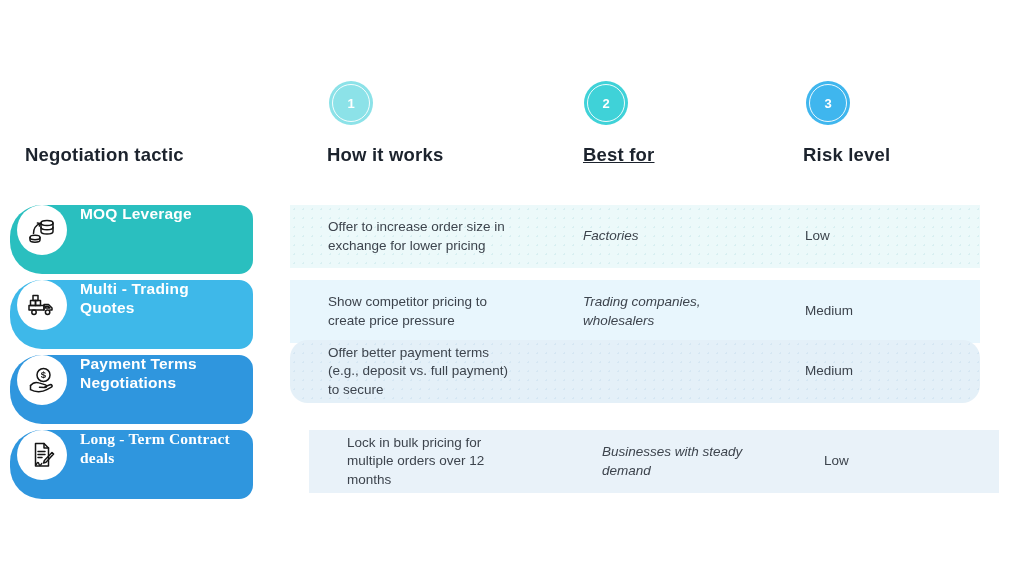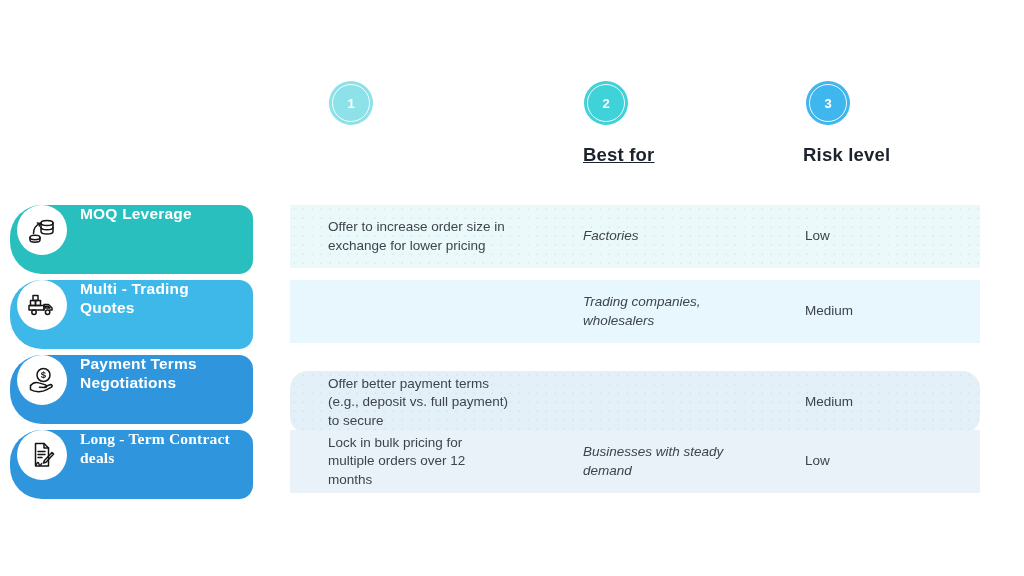--- a/index.html
+++ b/index.html
@@ -27,21 +27,21 @@
 
   
   .row-strip { position:absolute; left:290px; width:690px; height:63px; }
   .row-bg-0 { background:#ecf9fa;
     background-image:radial-gradient(rgba(45,150,160,.10) 1px, transparent 1px);
     background-size:9px 9px; }
   .row-bg-1 { background:#e8f6fd; }
   .row-bg-2 { background:#e4f0f8;
     background-image:radial-gradient(rgba(45,120,170,.08) 1px, transparent 1px);
     background-size:9px 9px; }
-  .row-bg-3 { background:#e9f2f9; }
+  .row-bg-3 { background:#e9f2f9;margin-left:19px; }
 
   .cell {
     position:absolute; top:0; height:100%; display:flex; align-items:center;
     font-size:13.5px; color:#3d444d; line-height:1.38;
   }
   .cell-how  { left:38px;  width:182px; }
   .cell-best { left:293px; width:158px;font-style:italic; }
   .cell-risk { left:515px; width:170px; }
 
   
@@ -65,20 +65,22 @@
 <body>
 
 <div class="canvas">
 
   <div id="badges">
       <div class="step-badge" style="left: 329px; background: rgb(140, 226, 232);">1</div>
       <div class="step-badge" style="left: 584px; background: rgb(63, 210, 216);">2</div>
       <div class="step-badge" style="left: 806px; background: rgb(63, 182, 238);">3</div>
     </div>
 
+  <div class="col-header" style="left:25px;">Negotiation tactic</div>
+  <div class="col-header" style="left:327px;">How it works</div>
   <div class="col-header" style="left:583px;text-decoration:underline;">Best for</div>
   <div class="col-header" style="left:803px;">Risk level</div>
 
   <div id="rows-layer">
       <div class="row-strip row-bg-0" style="top: 205px;">
         <div class="cell cell-how">
           <span>Offer to increase order size in exchange for lower pricing</span>
         </div>
         <div class="cell cell-best">
           <span>Factories</span>
@@ -95,20 +97,23 @@
       <path d="M15 13.2 c0 1.4 2.7 2.5 6 2.5 s6 -1.1 6 -2.5"></path>
       <ellipse cx="9" cy="23.5" rx="5" ry="2.2"></ellipse>
       <path d="M4 23.5 v2.6 c0 1.2 2.2 2.2 5 2.2 s5 -1 5 -2.2 v-2.6"></path>
       <path d="M7.5 19.5 C7.5 13.8 10.8 10.8 14.3 9.4"></path>
       <path d="M14.3 9.4 l-2.9 -0.3 M14.3 9.4 l-1 2.7"></path>
     </svg>
         </div>
         <div class="pill-label">MOQ Leverage</div>
       </div>
       <div class="row-strip row-bg-1" style="top: 280px;">
+        <div class="cell cell-how">
+          <span>Show competitor pricing to create price pressure</span>
+        </div>
         <div class="cell cell-best">
           <span>Trading companies, wholesalers</span>
         </div>
         <div class="cell cell-risk">
           <span>Medium</span>
         </div>
       </div>
       <div class="pill" style="top: 280px; background: rgb(62, 184, 233);">
         <div class="pill-icon-circle">
           <svg viewBox="0 0 32 32" fill="none" stroke="#151515" stroke-width="1.5" stroke-linecap="round" stroke-linejoin="round">
@@ -117,21 +122,21 @@
       <path d="M19.5 17.2 h2.6 l1.8 1.8 h-4.4 z"></path>
       <circle cx="8" cy="23.3" r="2.2"></circle>
       <circle cx="21.6" cy="23.3" r="2.2"></circle>
       <rect x="4.5" y="11.5" width="5" height="5"></rect>
       <rect x="9.5" y="11.5" width="5" height="5"></rect>
       <rect x="7" y="6.5" width="5" height="5"></rect>
     </svg>
         </div>
         <div class="pill-label">Multi - Trading Quotes</div>
       </div>
-      <div class="row-strip row-bg-2" style="top: 371px; border-radius: 18px;">
+      <div class="row-strip row-bg-2" style="top: 340px; border-radius: 18px;">
         <div class="cell cell-how">
           <span>Offer better payment terms (e.g., deposit vs. full payment) to secure</span>
         </div>
         <div class="cell cell-risk">
           <span>Medium</span>
         </div>
       </div>
       <div class="pill" style="top: 355px; background: rgb(47, 150, 222);">
         <div class="pill-icon-circle">
           <svg viewBox="0 0 32 32" fill="none" stroke="#151515" stroke-width="1.5" stroke-linecap="round" stroke-linejoin="round">

